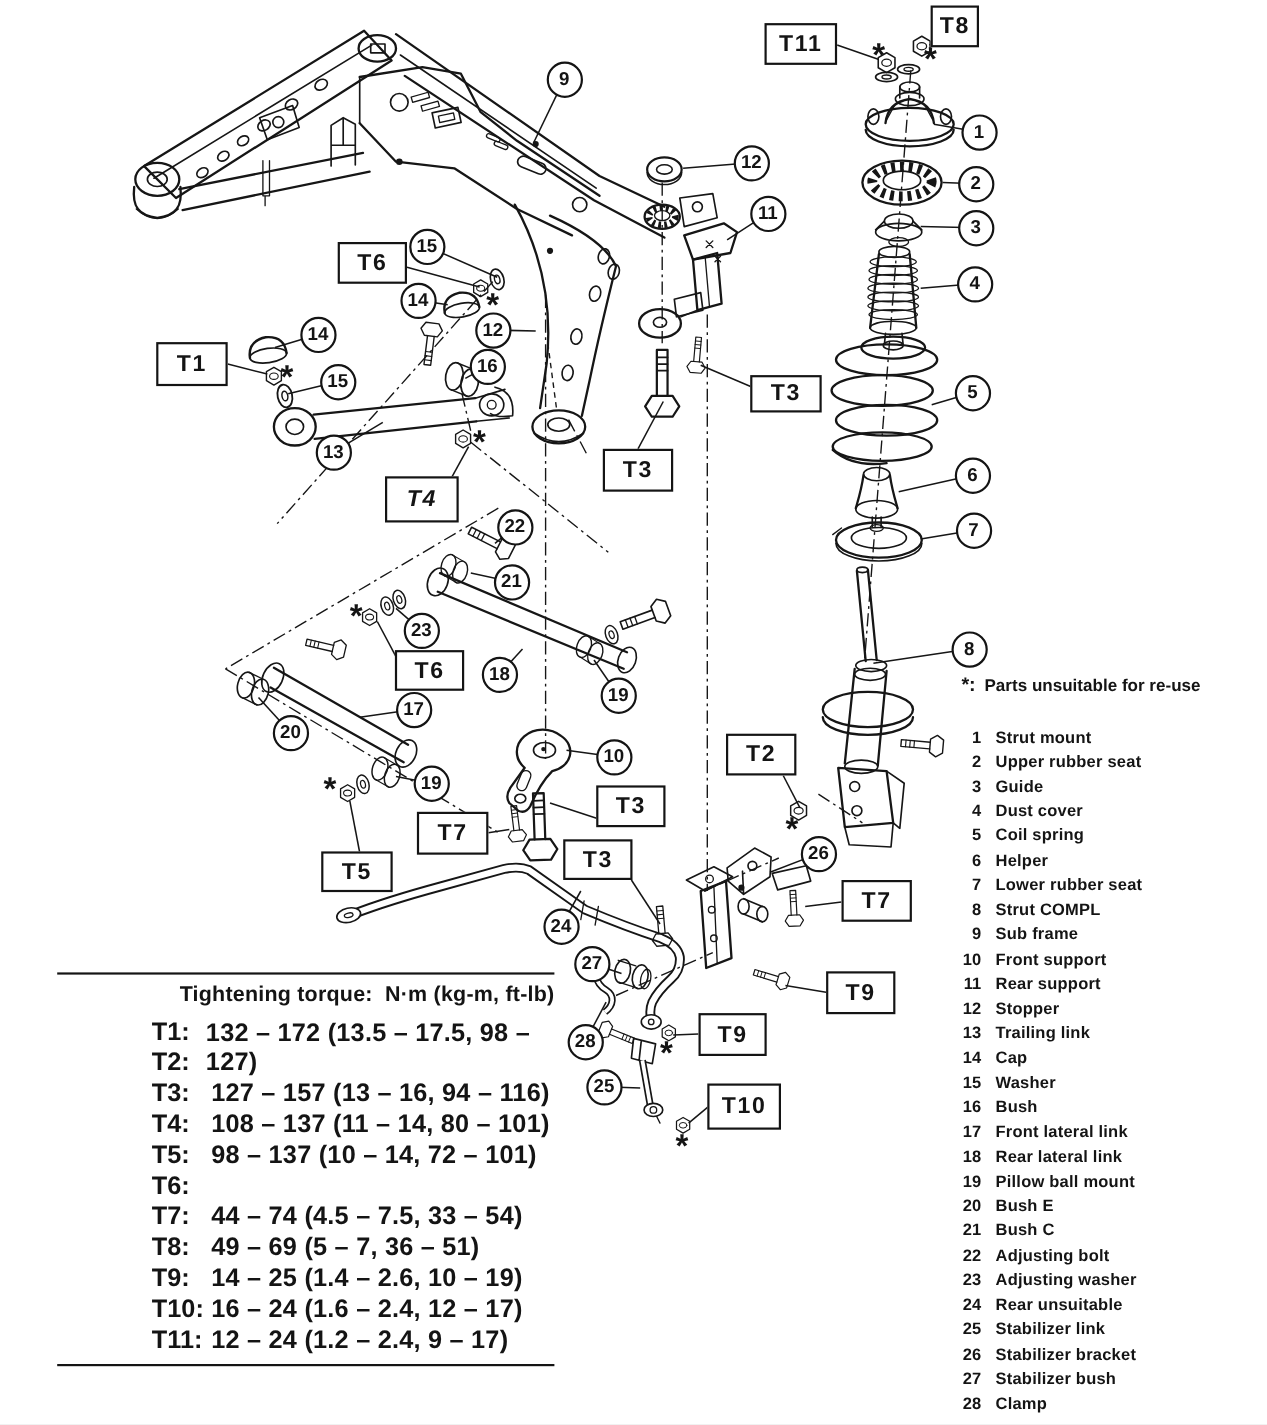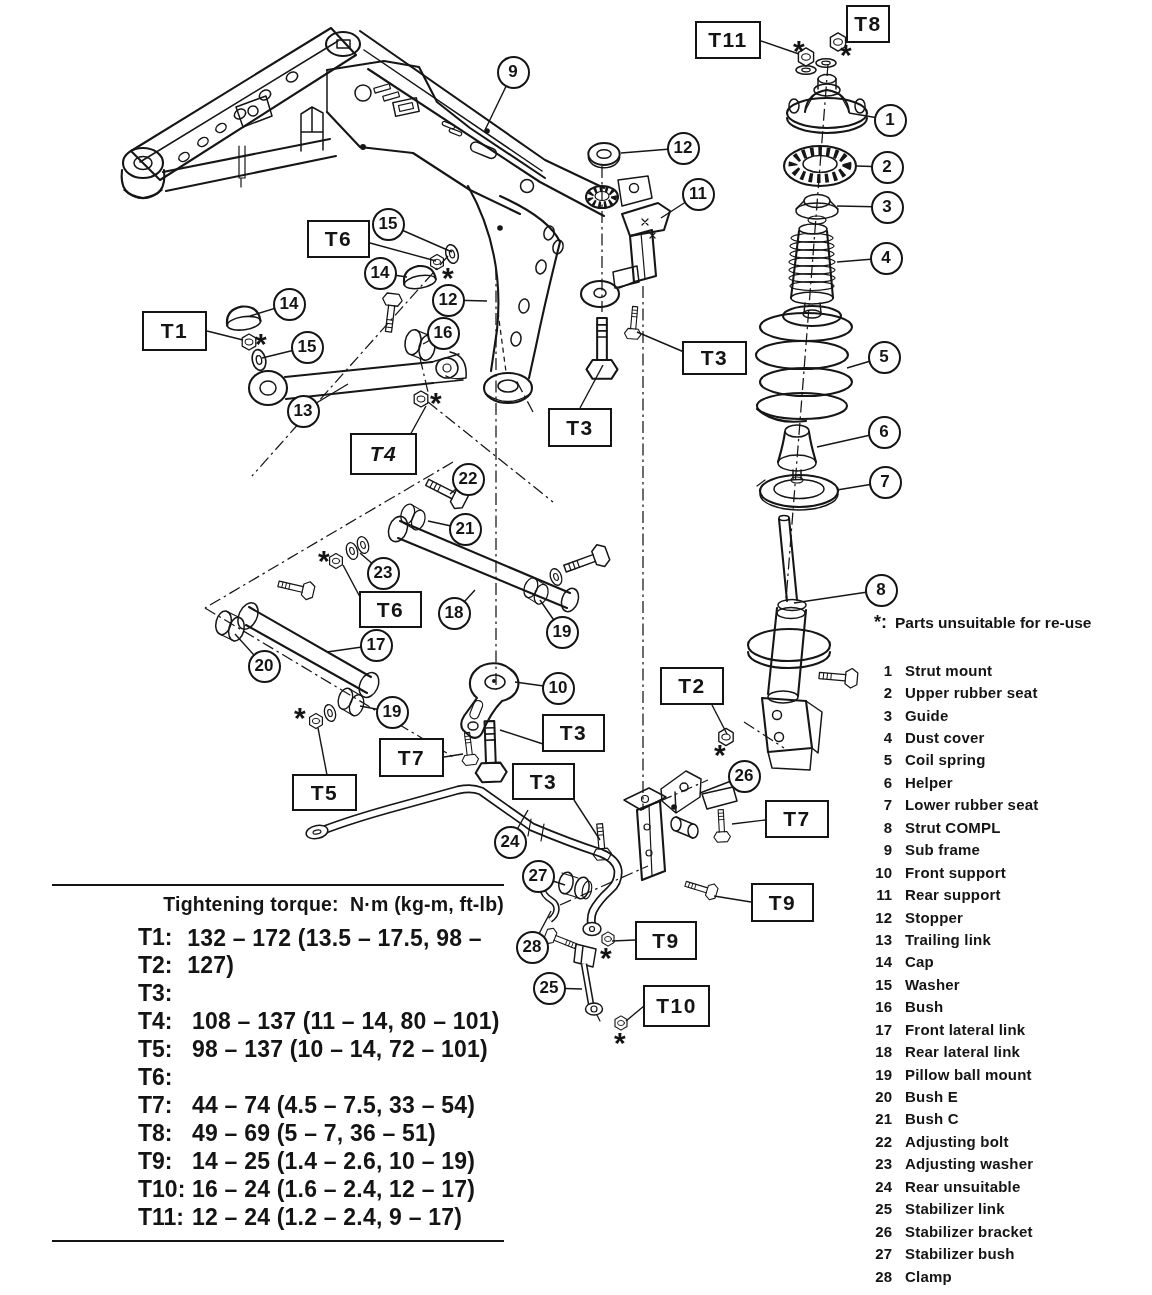--- a/index.html
+++ b/index.html
@@ -596,20 +596,21 @@
   <div id="torque-rows">
         <div class="trow">
           <span class="tlab">T1:</span>
         </div>
         <div class="trow">
           <span class="tlab">T2:</span>
           <span class="tval">132 – 172 (13.5 – 17.5, 98 – 127)</span>
         </div>
         <div class="trow">
           <span class="tlab">T3:</span>
+          <span class="tval">127 – 157 (13 – 16, 94 – 116)</span>
         </div>
         <div class="trow">
           <span class="tlab">T4:</span>
           <span class="tval">108 – 137 (11 – 14, 80 – 101)</span>
         </div>
         <div class="trow">
           <span class="tlab">T5:</span>
           <span class="tval">98 – 137 (10 – 14, 72 – 101)</span>
         </div>
         <div class="trow">

